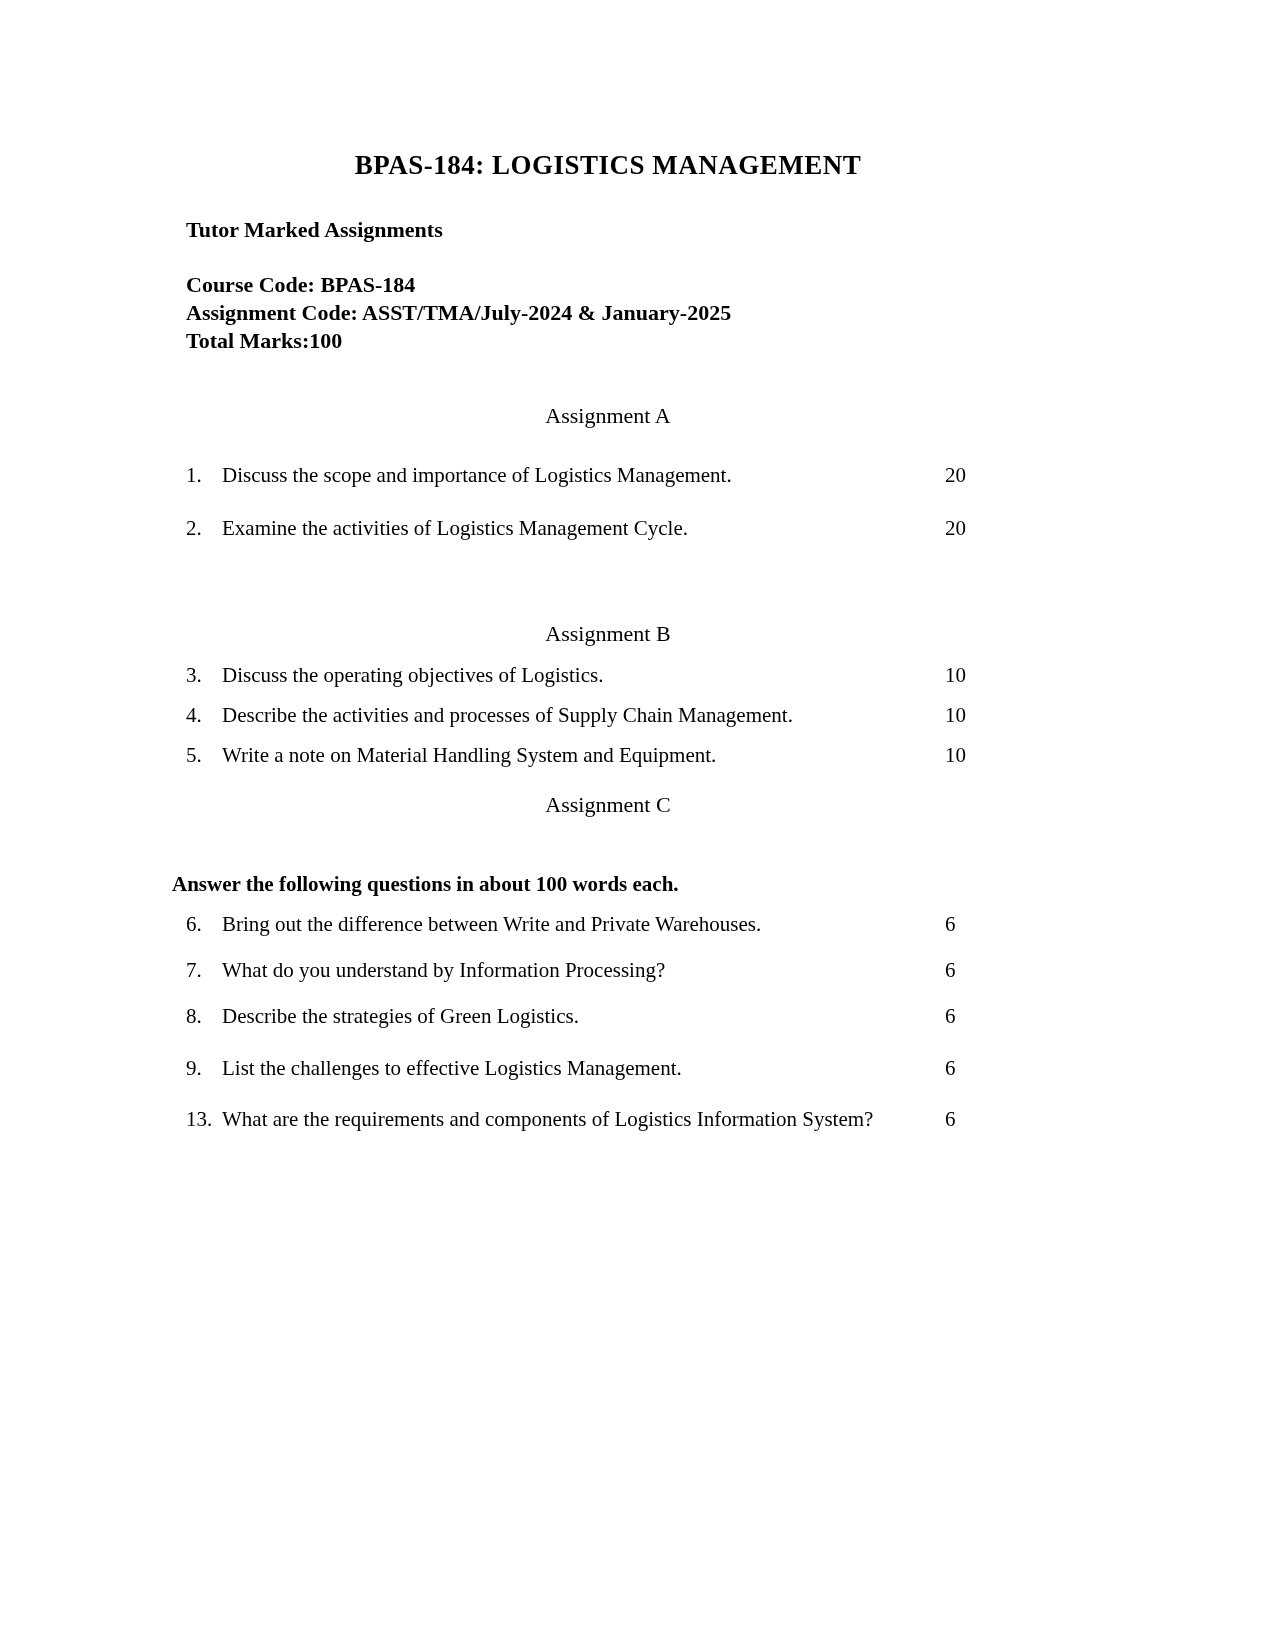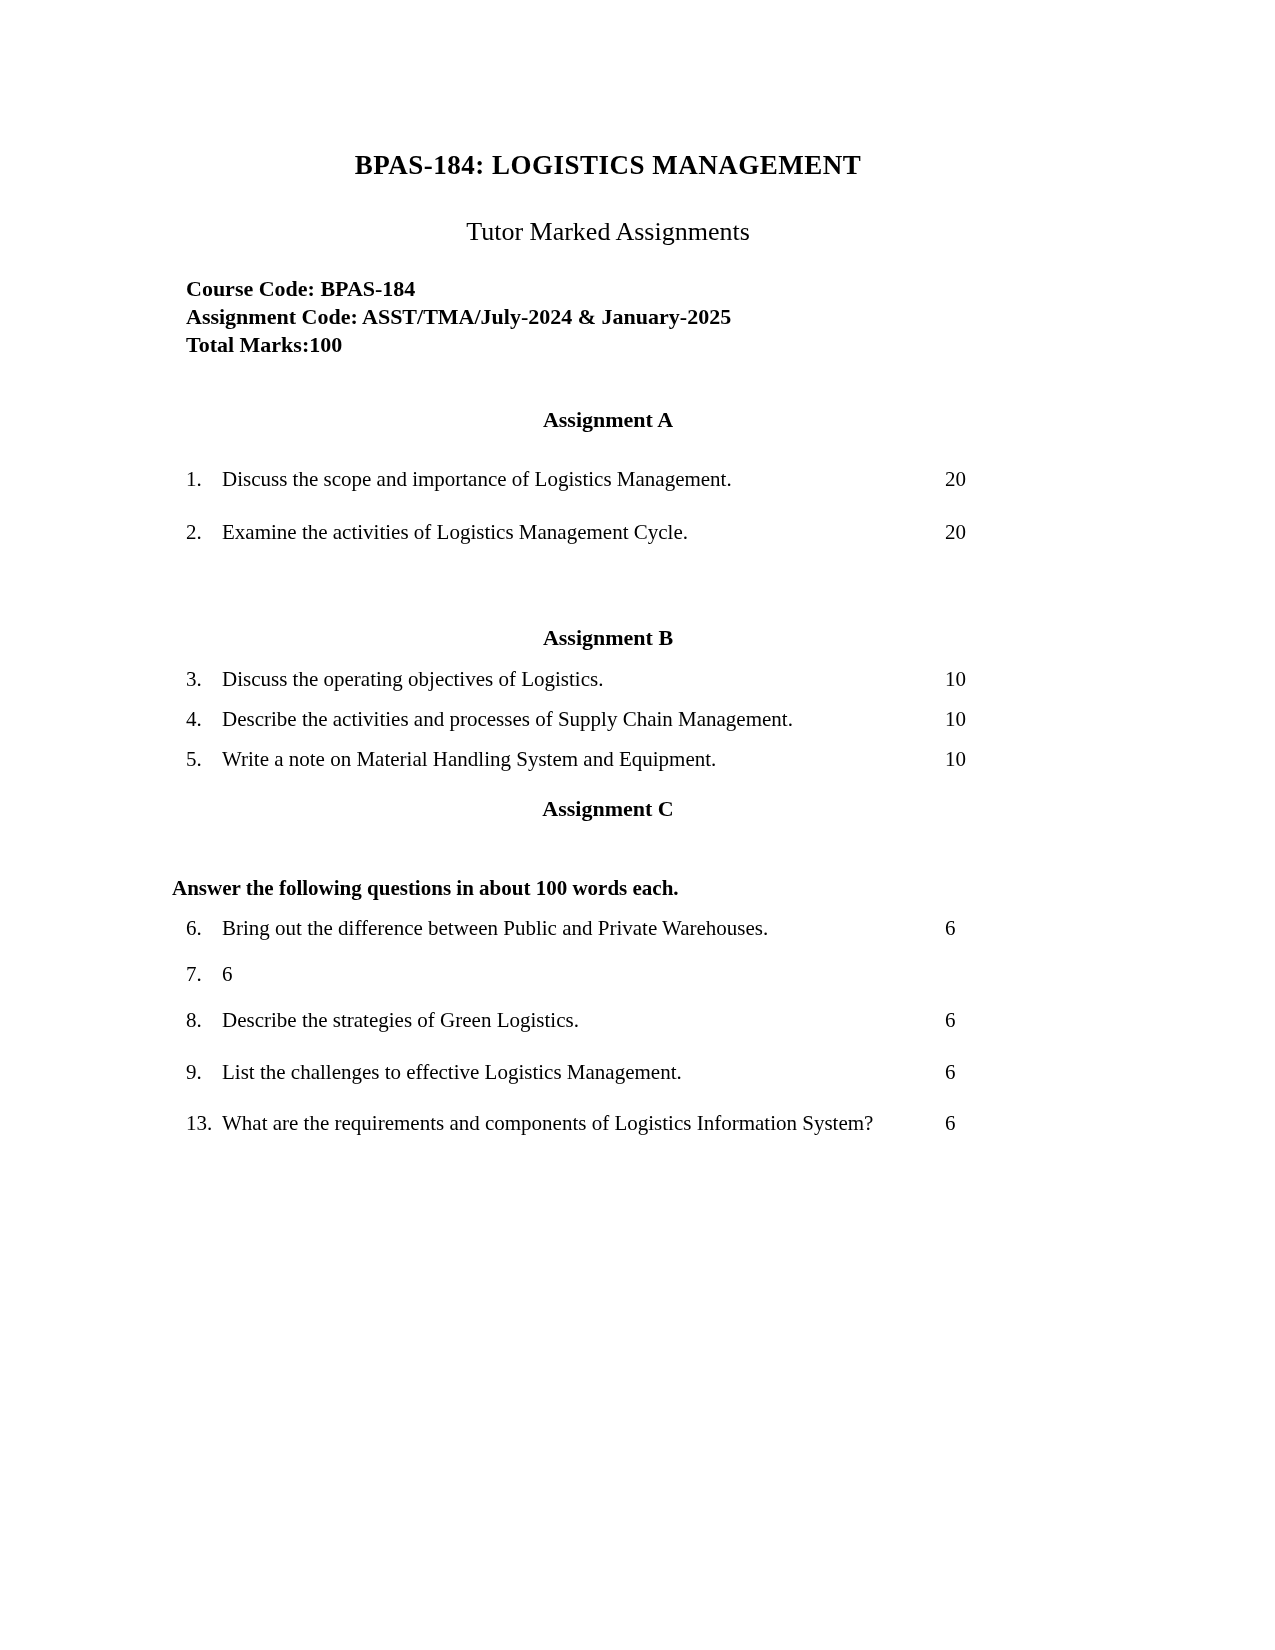--- a/index.html
+++ b/index.html
@@ -22,34 +22,34 @@
     padding: 150px 245px 0 186px;
   }
   .doc-title {
     text-align: center;
     font-weight: bold;
     font-size: 27px;
     letter-spacing: 0.5px;
     margin: 0 0 36px 0;
   }
   .doc-subtitle {
-    text-align: center;
-    font-weight: normal;
-    font-size: 26px;
+    text-align: left;
+    font-weight: bold;
+    font-size: 22px;
     margin: 0 0 28px 0;
   }
   .code-block {
     font-weight: bold;
     font-size: 22px;
     line-height: 28px;
     margin: 0 0 48px 0;
   }
   .section-title {
     text-align: center;
-    font-weight: bold;
+    font-weight: normal;
     font-size: 22px;
     margin: 0;
   }
   .instruction {
     font-weight: bold;
     font-size: 21px;
     margin: 0;
   }
   .question {
     display: flex;
@@ -144,25 +144,26 @@
       <span class="qnum">5.</span>
       <span class="qtext">Write a note on Material Handling System and Equipment.</span>
       <span class="qmarks">10</span>
     </div>
 
     <div class="section-title title-c">Assignment C</div>
     <div class="instruction instr-c">Answer the following questions in about 100 words each.</div>
 
     <div class="question q-c1">
       <span class="qnum">6.</span>
-      <span class="qtext">Bring out the difference between Public and Private Warehouses.</span>
+      <span class="qtext">Bring out the difference between Write and Private Warehouses.</span>
       <span class="qmarks">6</span>
     </div>
     <div class="question q-c2">
       <span class="qnum">7.</span>
+      <span class="qtext">What do you understand by Information Processing?</span>
       <span class="qmarks">6</span>
     </div>
     <div class="question q-c3">
       <span class="qnum">8.</span>
       <span class="qtext">Describe the strategies of Green Logistics.</span>
       <span class="qmarks">6</span>
     </div>
     <div class="question q-c4">
       <span class="qnum">9.</span>
       <span class="qtext">List the challenges to effective Logistics Management.</span>

